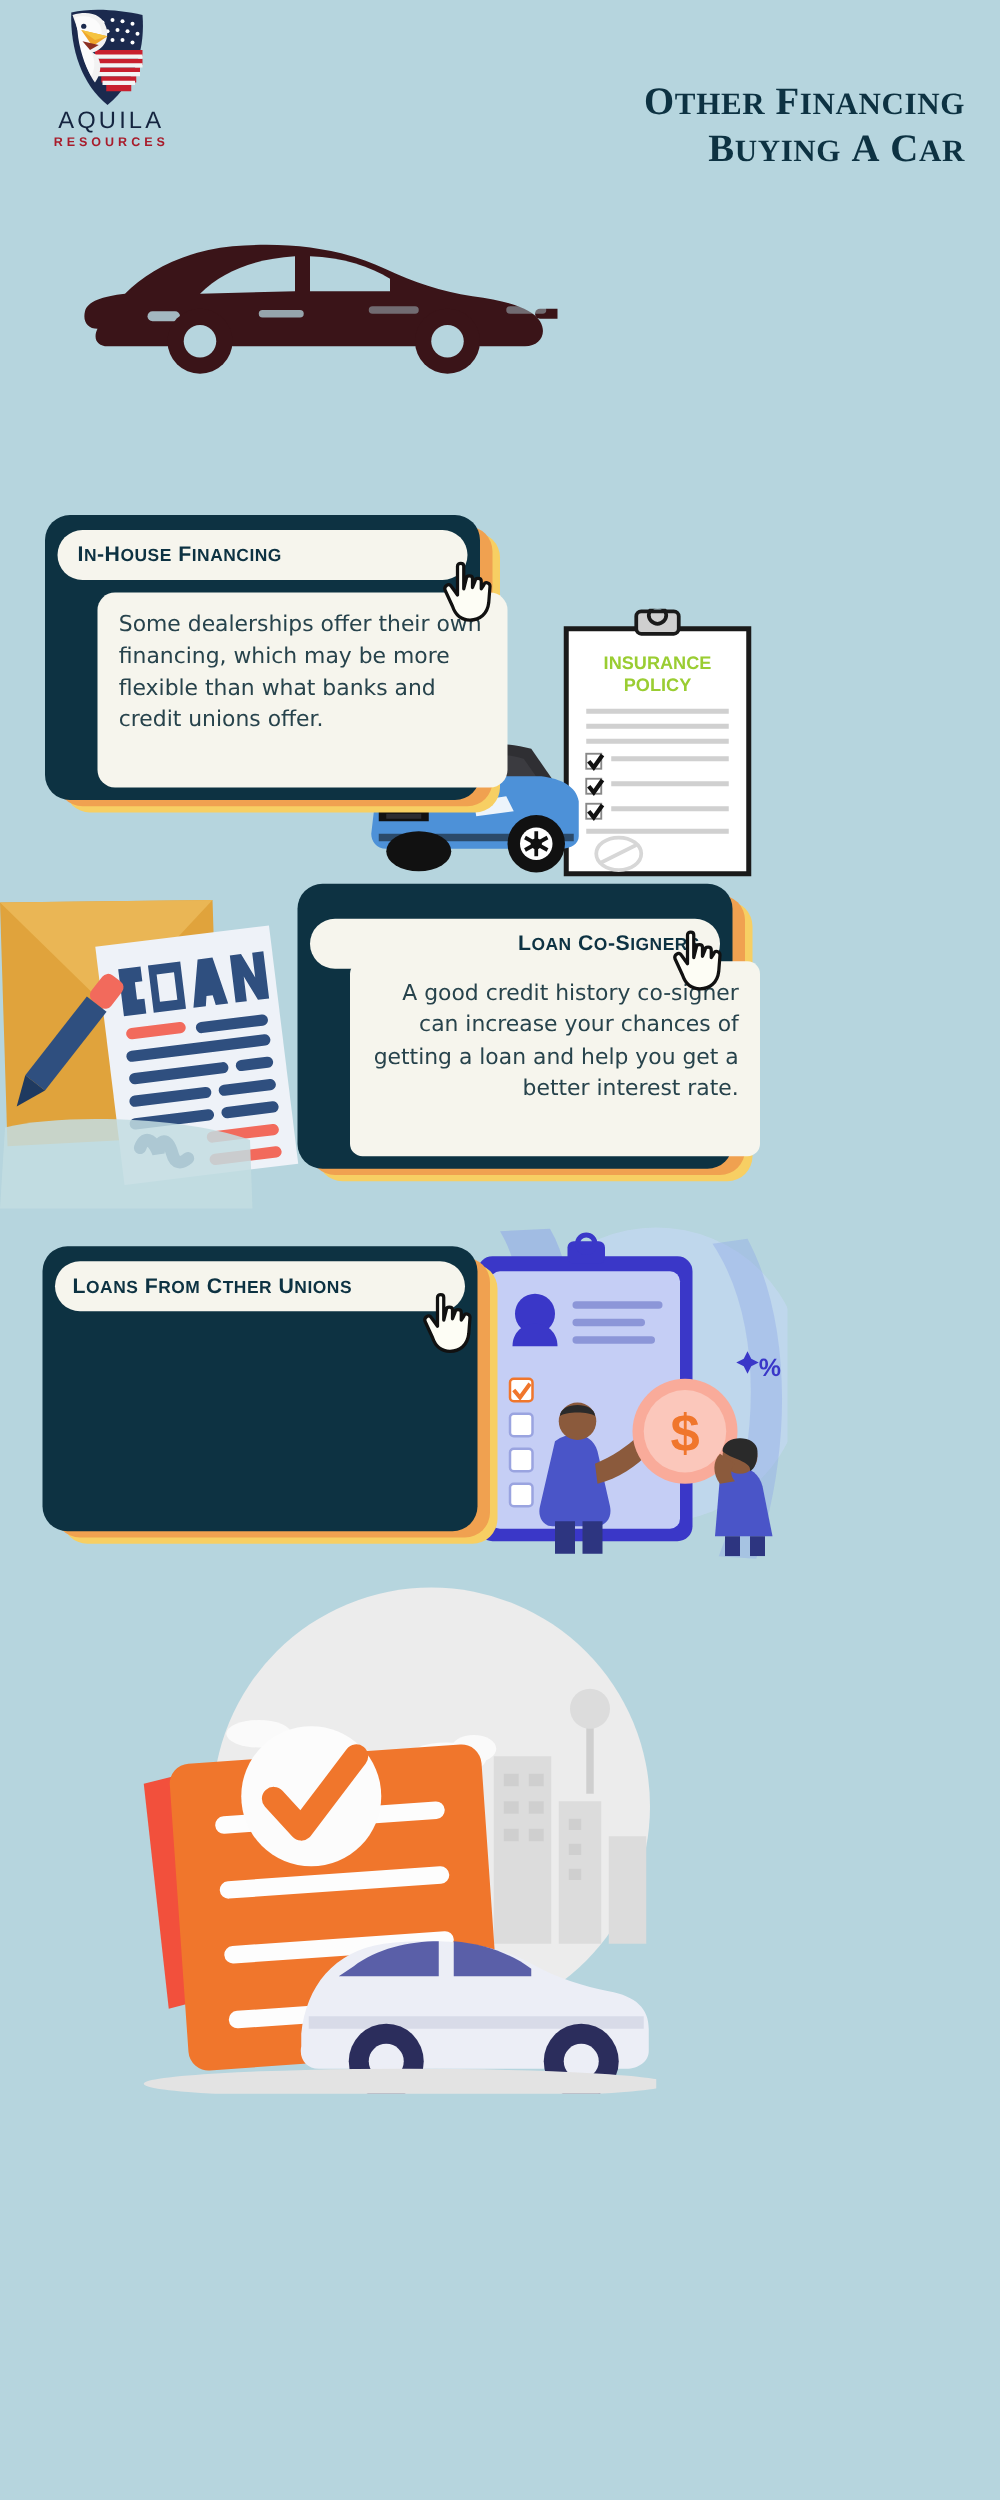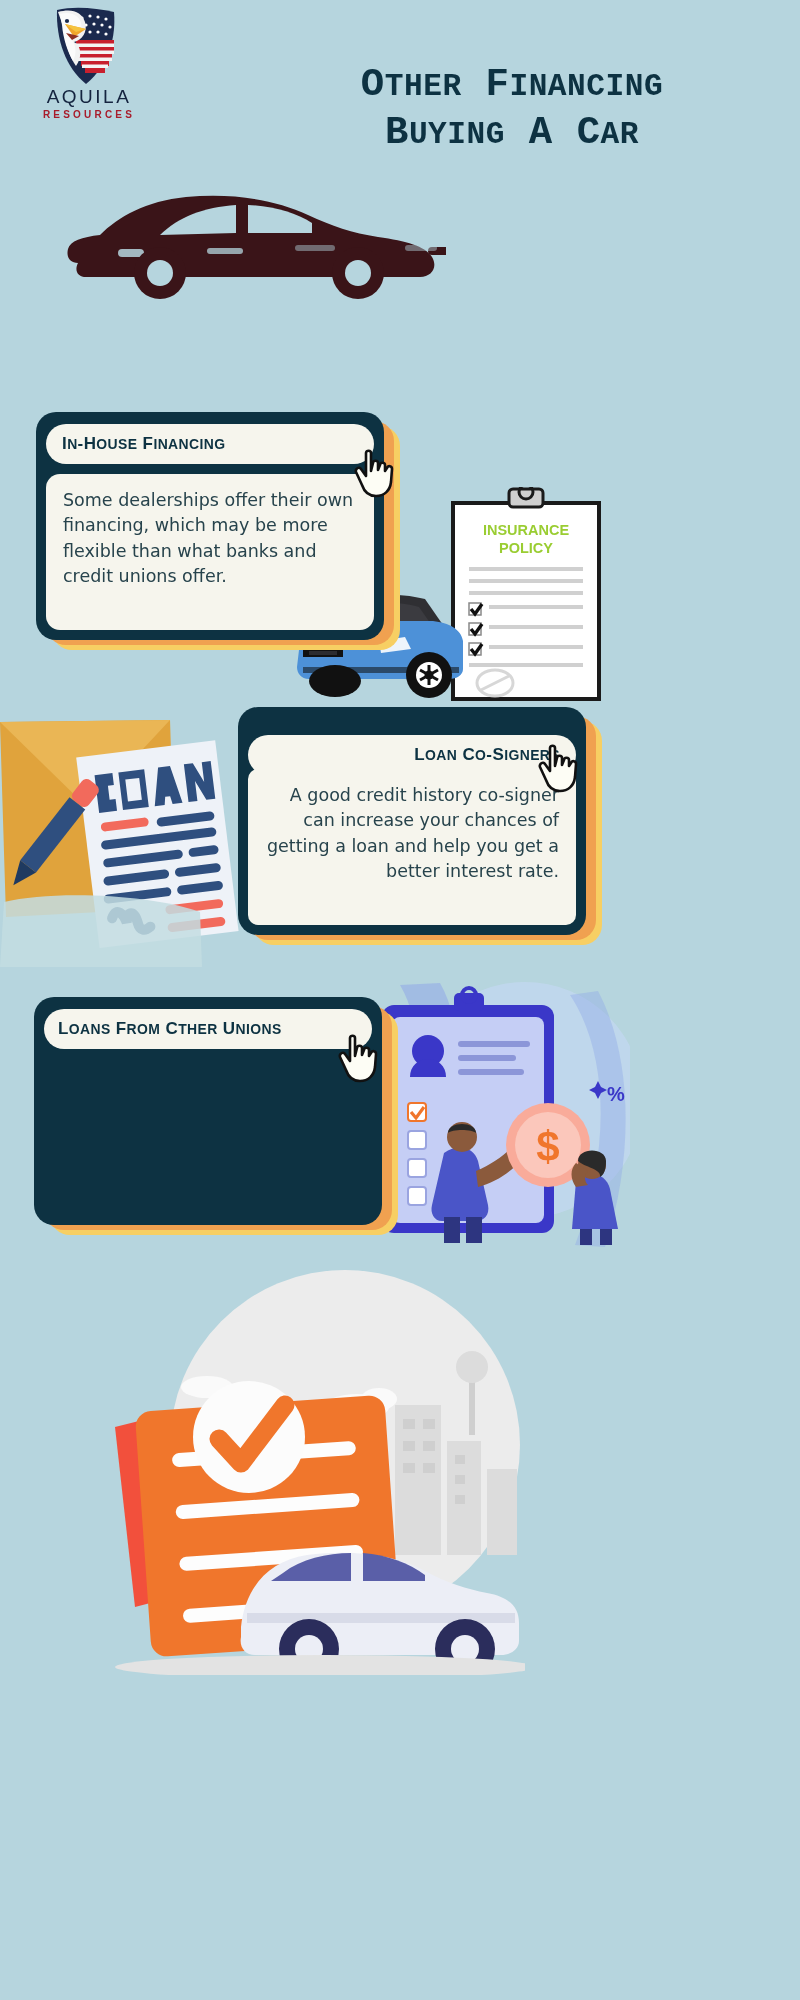--- a/index.html
+++ b/index.html
@@ -16,23 +16,23 @@
   .logo-shield { position: absolute; left: 28px; top: 0; width: 70px; height: 80px; }
   .logo-word { position: absolute; left: 0; top: 80px; width: 130px; text-align: center;
     font-family: "Liberation Sans", sans-serif; font-weight: normal; color: #14243f;
     font-size: 19px; letter-spacing: 2.5px; }
   .logo-sub { position: absolute; left: 0; top: 103px; width: 130px; text-align: center;
     font-weight: bold; color: #a81c2b; font-size: 10px; letter-spacing: 3.2px; }
 
   
   .title {
     position: absolute; right: 28px; top: 62px; width: 520px;
-    text-align: center; color: #0d3242;
-    font-family: Liberation Mono, monospace;
-    font-weight: bold; font-size: 39px; line-height: 1.22;
+    text-align: right; color: #0d3242;
+    font-family: Liberation Serif, serif;
+    font-weight: bold; font-size: 31px; line-height: 1.22;
     letter-spacing: 0.5px; font-stretch: condensed;
   }
   .title span { display: block; }
   .title .line { display:block; }
 
   
   .scap b { font-size: 1em; }
   .scap i { font-style: normal; font-size: 0.80em; }
 
   
@@ -49,21 +49,21 @@
     position: absolute; background: #f6f5ed; border-radius: 26px;
     display: flex; align-items: center;
     color: #0d3242; font-weight: bold; font-size: 17px;
     font-family: "Liberation Sans Narrow", "Liberation Sans", sans-serif;
     letter-spacing: 0.4px; white-space: nowrap; overflow: hidden;
   }
   .head .scap i { font-size: 0.82em; }
   .body {
     position: absolute; background: #f6f5ed; border-radius: 14px;
     color: #27434c; font-size: 17.5px; line-height: 1.45;
-    font-family: "DejaVu Sans", sans-serif; padding: 14px 17px;
+    font-family: "DejaVu Sans", sans-serif; padding: 14px 17px; margin-left: 32px;
   }
   .body.r { text-align: right; }
 
   
   .cursor { position: absolute; width: 46px; height: 52px; }
 
   
   .ill { position: absolute; }
   .doc-policy { left: 447px; top: 487px; width: 158px; height: 218px; }
   .blue-car   { left: 283px; top: 585px; width: 185px; height: 115px; }

